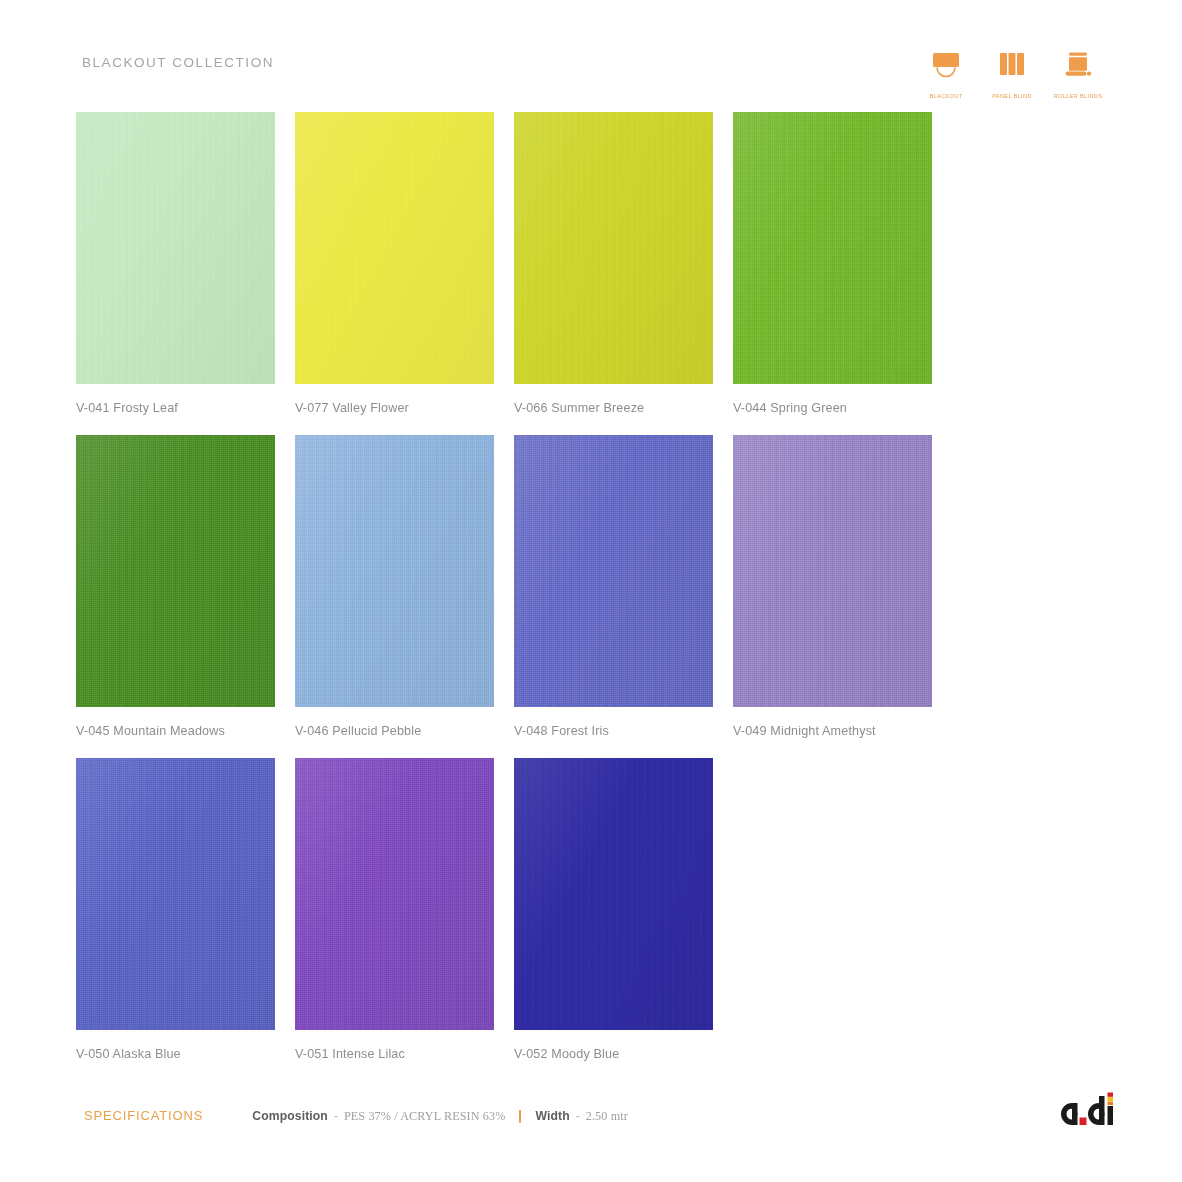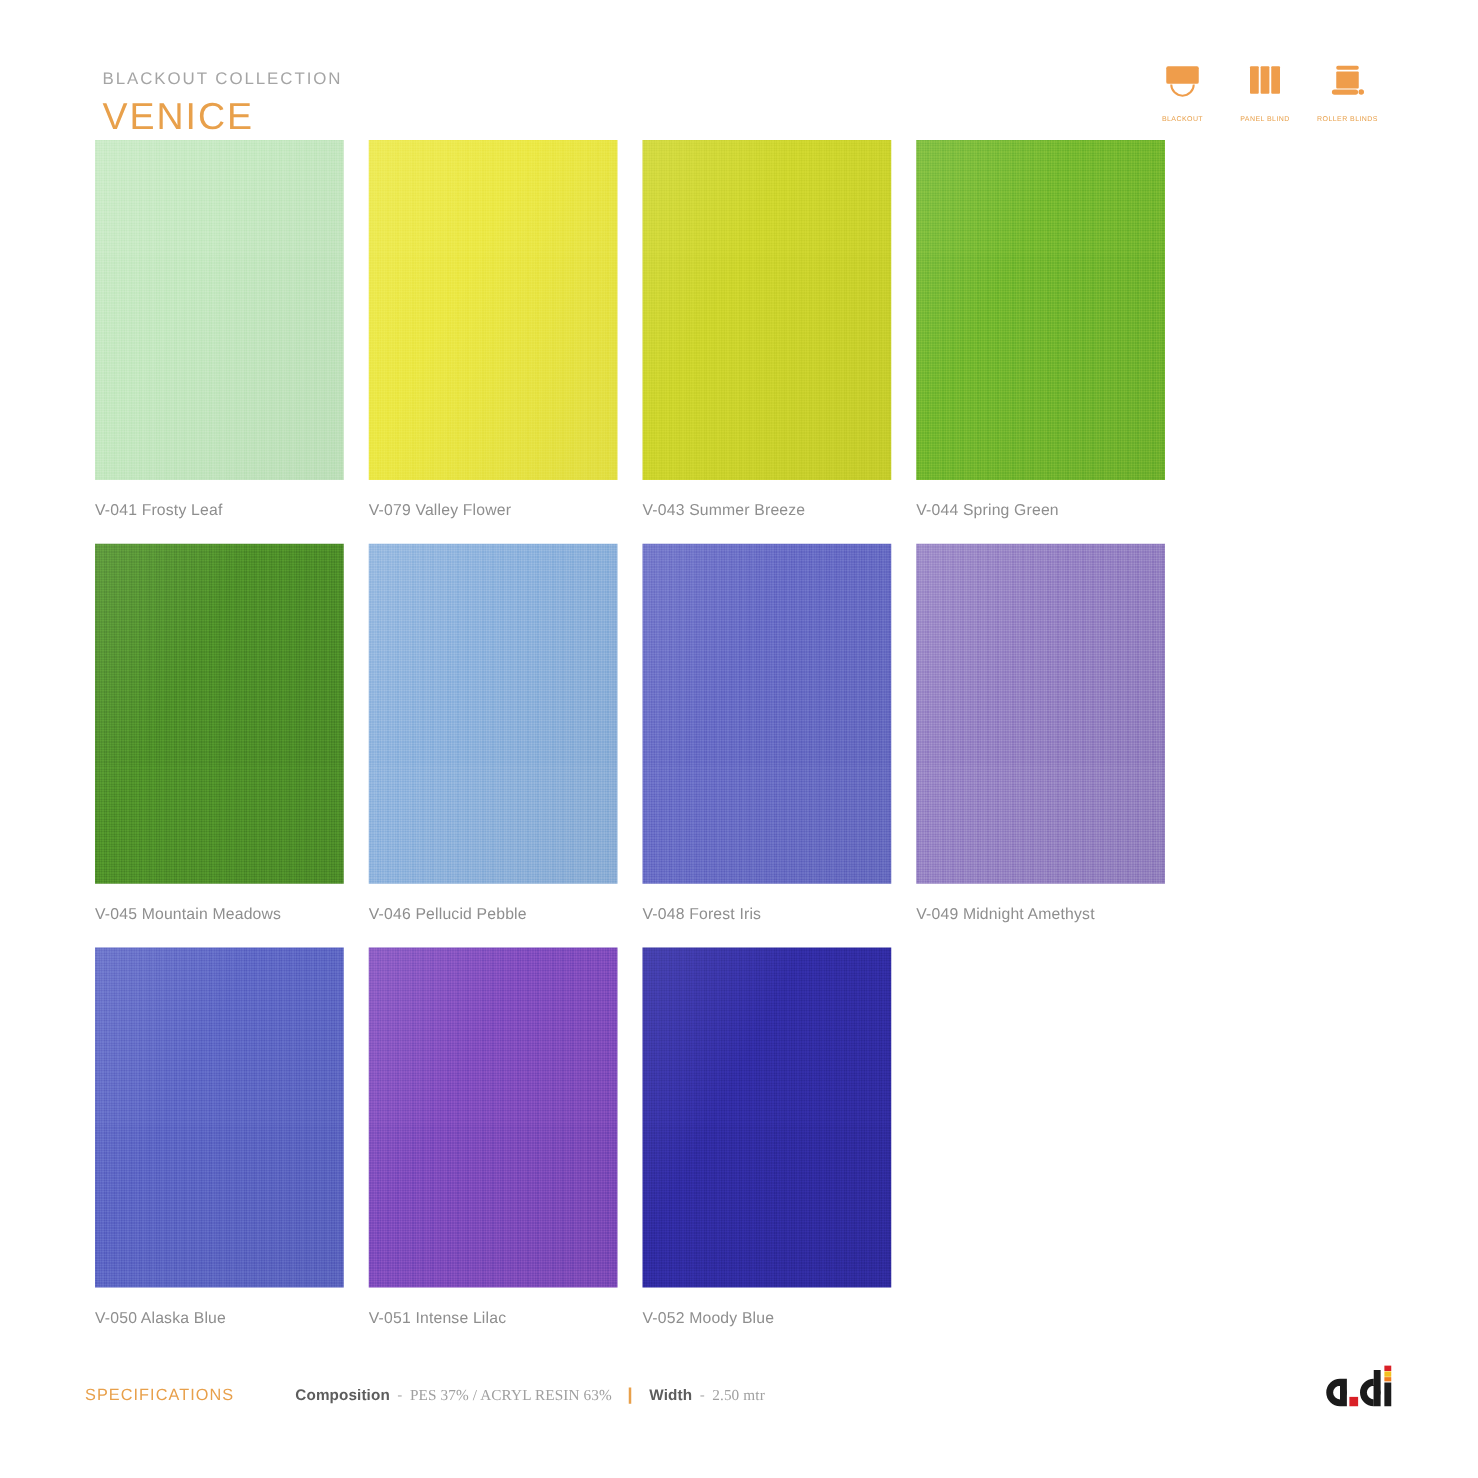--- a/index.html
+++ b/index.html
@@ -70,21 +70,21 @@
     background:linear-gradient(118deg, rgba(255,255,255,0.10) 0%, rgba(255,255,255,0.0) 38%, rgba(0,0,0,0.045) 100%);
   }
   .swatch-label {
     margin-top:17px;
     font-size:12.6px; color:#8e8e8e; letter-spacing:0.15px;
     white-space:nowrap;
   }
 
   
   #specs-bar {
-    position:absolute; left:68px; top:1108px;
+    position:absolute; left:84px; top:1108px;
     display:flex; align-items:baseline;
   }
   #specs-heading {
     font-size:13px; color:#e8a04b; letter-spacing:0.85px;
     text-transform:uppercase;
   }
   #specs-values {
     margin-left:49px;
     display:flex; align-items:flex-start;
     font-size:12.2px; white-space:nowrap;
@@ -100,21 +100,20 @@
   
   #brand-logo { position:absolute; right:58px; top:1090px; }
 </style>
 </head>
 <body>
 
 <div id="header">
 
   <div id="title-block">
     <div id="collection-label">BLACKOUT COLLECTION</div>
-    <div id="collection-name">VENICE</div>
   </div>
 
   <div id="blind-icons">
 
     <div class="blind-icon-item">
       <div class="blind-icon-art">
         <svg width="32" height="30" viewBox="0 0 32 30">
           <rect x="3" y="1" width="26" height="14" rx="1.5" fill="#ef9d4b"></rect>
           <path d="M7 15.5 a9 9 0 0 0 18 0" fill="none" stroke="#ef9d4b" stroke-width="1.6"></path>
         </svg>
@@ -156,29 +155,29 @@
       <div class="swatch-sheen"></div>
     </div>
     <div class="swatch-label">V-041 Frosty Leaf</div>
   </div>
 
   <div class="swatch-cell">
     <div class="swatch-chip" style="background-color: rgb(235, 232, 68);">
       <div class="swatch-weave"></div>
       <div class="swatch-sheen"></div>
     </div>
-    <div class="swatch-label">V-079 Valley Flower</div>
+    <div class="swatch-label">V-077 Valley Flower</div>
   </div>
 
   <div class="swatch-cell">
     <div class="swatch-chip" style="background-color: rgb(204, 212, 43);">
       <div class="swatch-weave"></div>
       <div class="swatch-sheen"></div>
     </div>
-    <div class="swatch-label">V-043 Summer Breeze</div>
+    <div class="swatch-label">V-066 Summer Breeze</div>
   </div>
 
   <div class="swatch-cell">
     <div class="swatch-chip" style="background-color: rgb(114, 183, 46);">
       <div class="swatch-weave"></div>
       <div class="swatch-sheen"></div>
     </div>
     <div class="swatch-label">V-044 Spring Green</div>
   </div>
 

